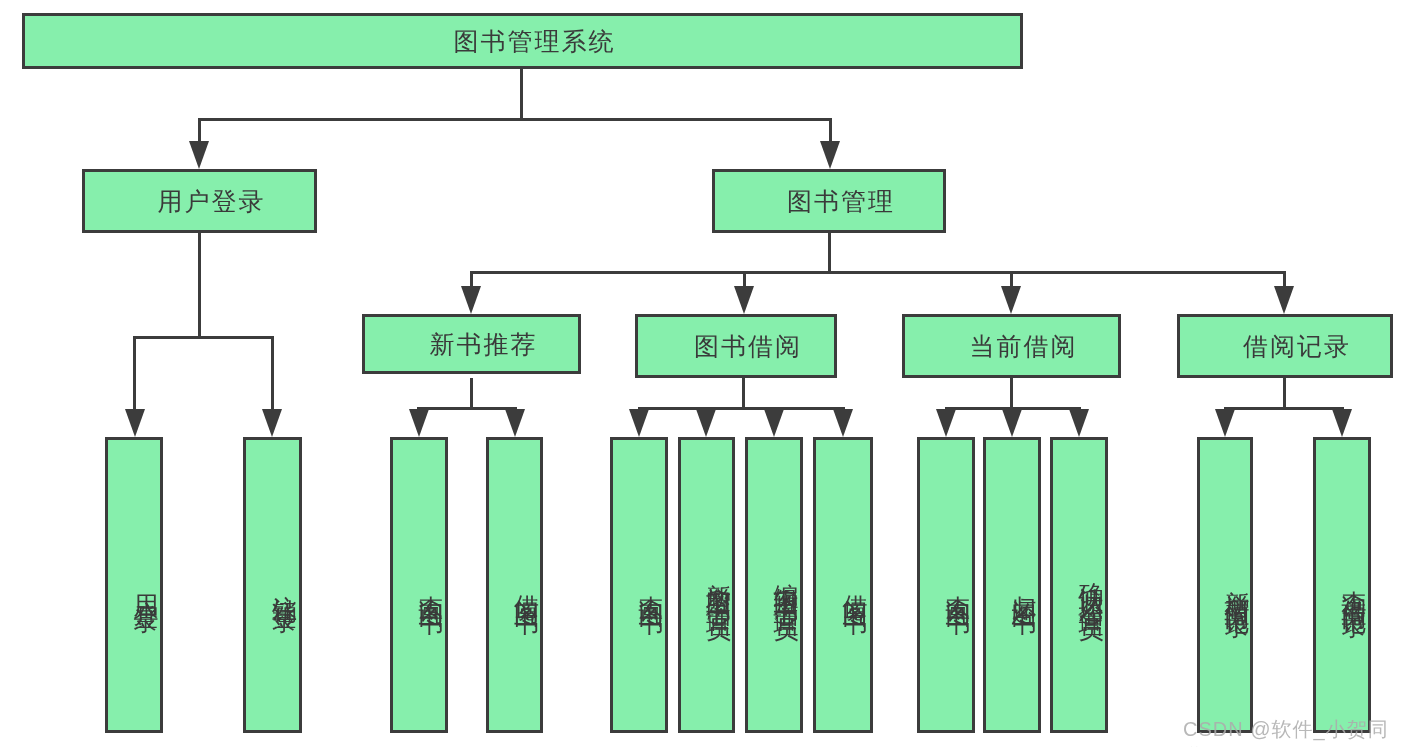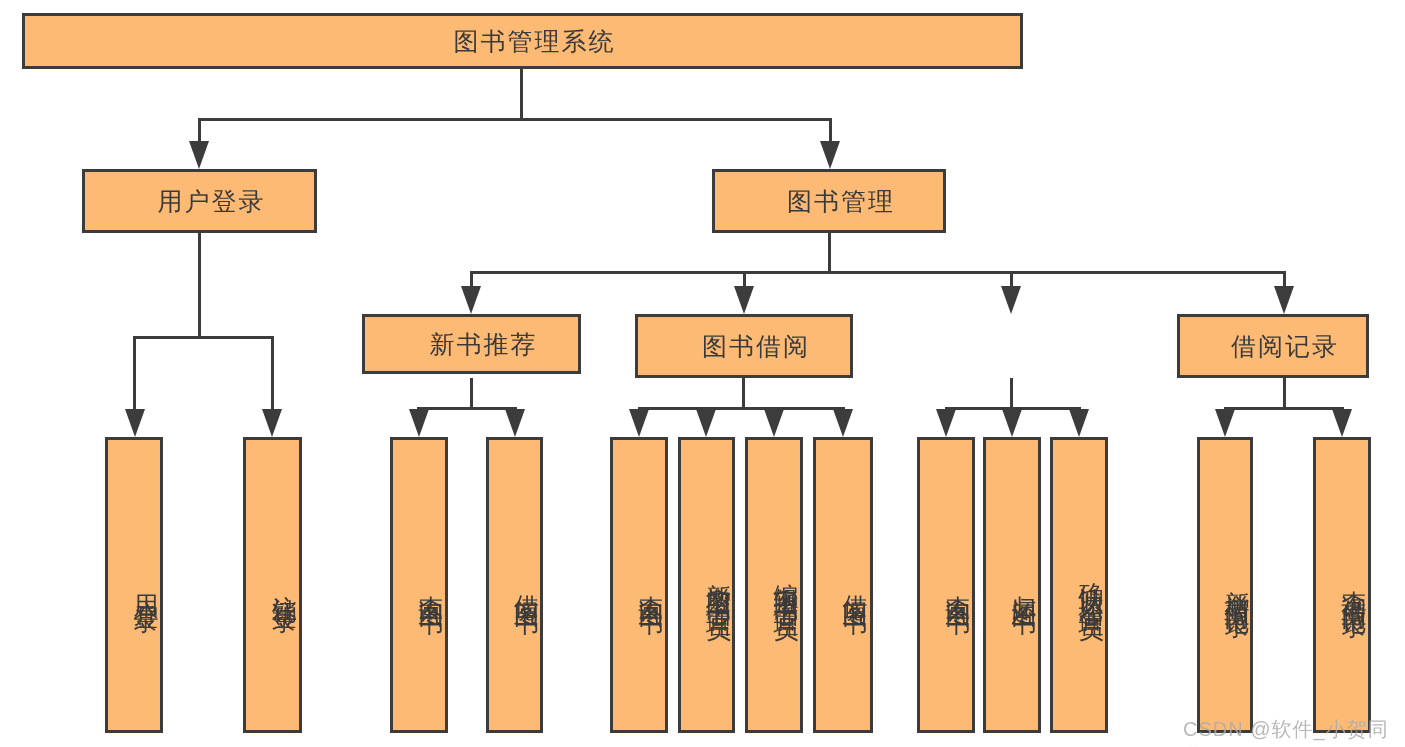--- a/index.html
+++ b/index.html
@@ -13,21 +13,21 @@
     position:relative;
     width:1405px;height:747px;
     background:var(--background,#fff);
     overflow:hidden;
     font-family:"Liberation Sans","DejaVu Sans",sans-serif;
   }
   .node{
     position:absolute;
     box-sizing:border-box;
     border:3px solid var(--line,#3c3c3c);
-    background:#fdba74;
+    background:#86efac;
     display:flex;align-items:center;justify-content:center;
     color:var(--text,#3a3a3a);
     font-size:25px;
     letter-spacing:2px;
     white-space:nowrap;
     padding-left:24px;
   }
   .vnode{
     writing-mode:vertical-rl;
     text-orientation:mixed;
@@ -59,22 +59,23 @@
 <body>
 
 <div class="canvas">
 
   <div class="node" style="left:22px;top:13px;width:1001px;height:56px">图书管理系统</div>
 
   <div class="node" style="left:82px;top:169px;width:235px;height:64px">用户登录</div>
   <div class="node" style="left:712px;top:169px;width:234px;height:64px">图书管理</div>
 
   <div class="node" style="left:362px;top:314px;width:219px;height:60px">新书推荐</div>
-  <div class="node" style="left:635px;top:314px;width:218px;height:64px">图书借阅</div>
-  <div class="node" style="left:1177px;top:314px;width:192px;height:64px">借阅记录</div>
+  <div class="node" style="left:635px;top:314px;width:202px;height:64px">图书借阅</div>
+  <div class="node" style="left:902px;top:314px;width:219px;height:64px">当前借阅</div>
+  <div class="node" style="left:1177px;top:314px;width:216px;height:64px">借阅记录</div>
 
   <div class="node vnode" style="left:105px;top:437px;width:58px;height:296px">用户登录</div>
   <div class="node vnode" style="left:243px;top:437px;width:59px;height:296px">注销登录</div>
 
   <div class="node vnode" style="left:390px;top:437px;width:58px;height:296px">查询图书</div>
   <div class="node vnode" style="left:486px;top:437px;width:57px;height:296px">借阅图书</div>
 
   <div class="node vnode" style="left:610px;top:437px;width:58px;height:296px">查询图书</div>
   <div class="node vnode" style="left:678px;top:437px;width:57px;height:296px">新增图书（管理员）</div>
   <div class="node vnode" style="left:745px;top:437px;width:58px;height:296px">编辑图书（管理员）</div>

